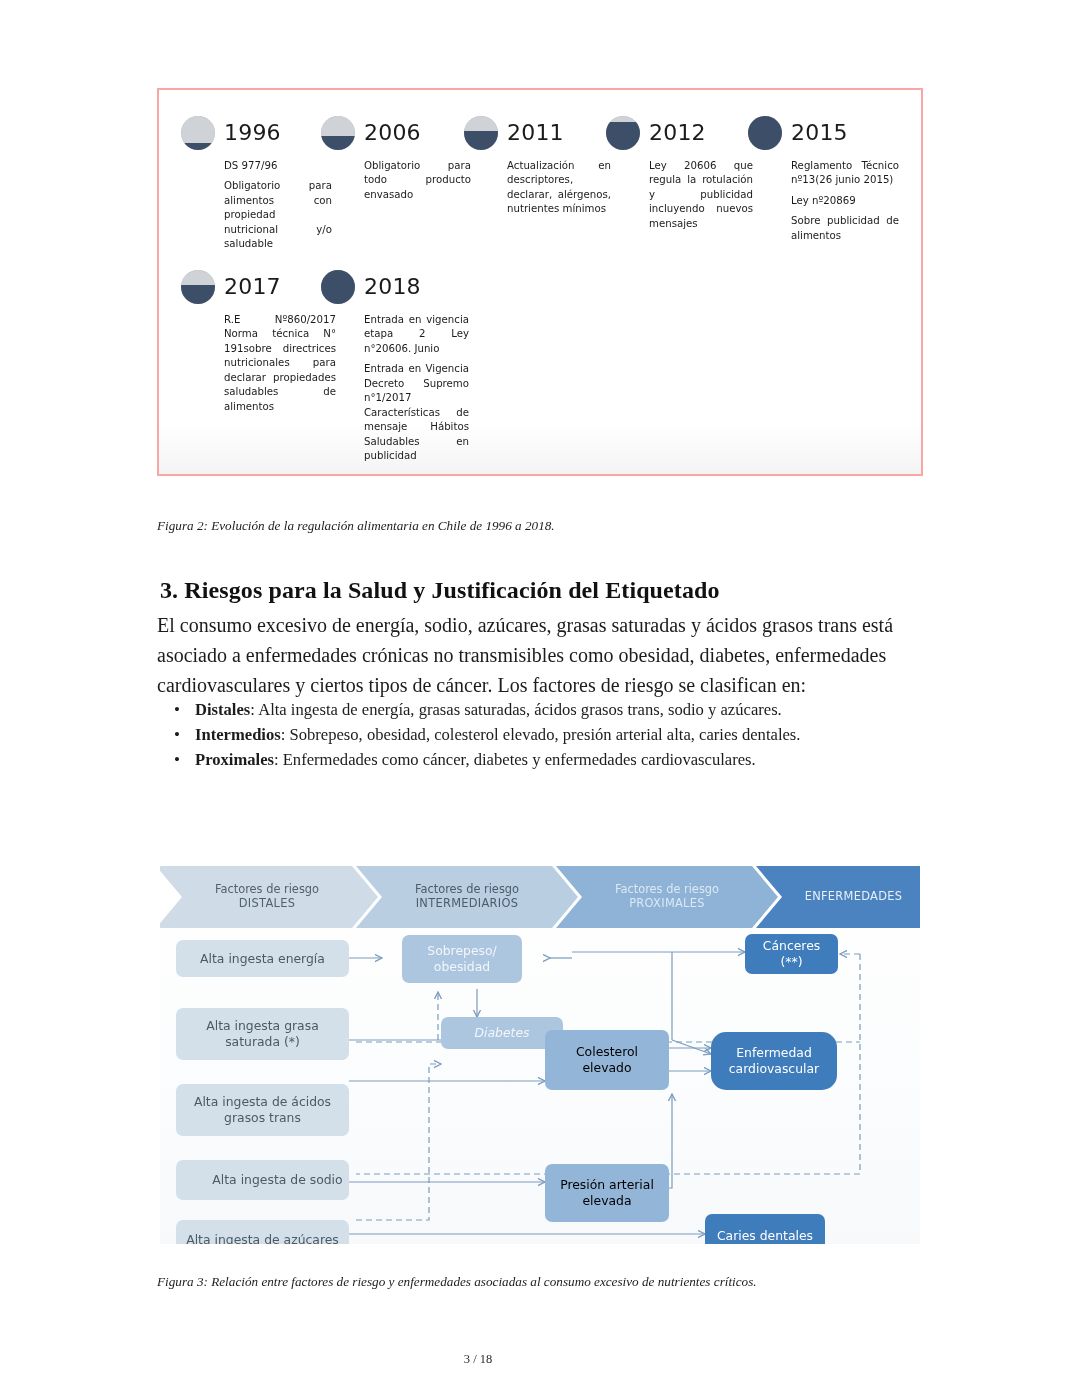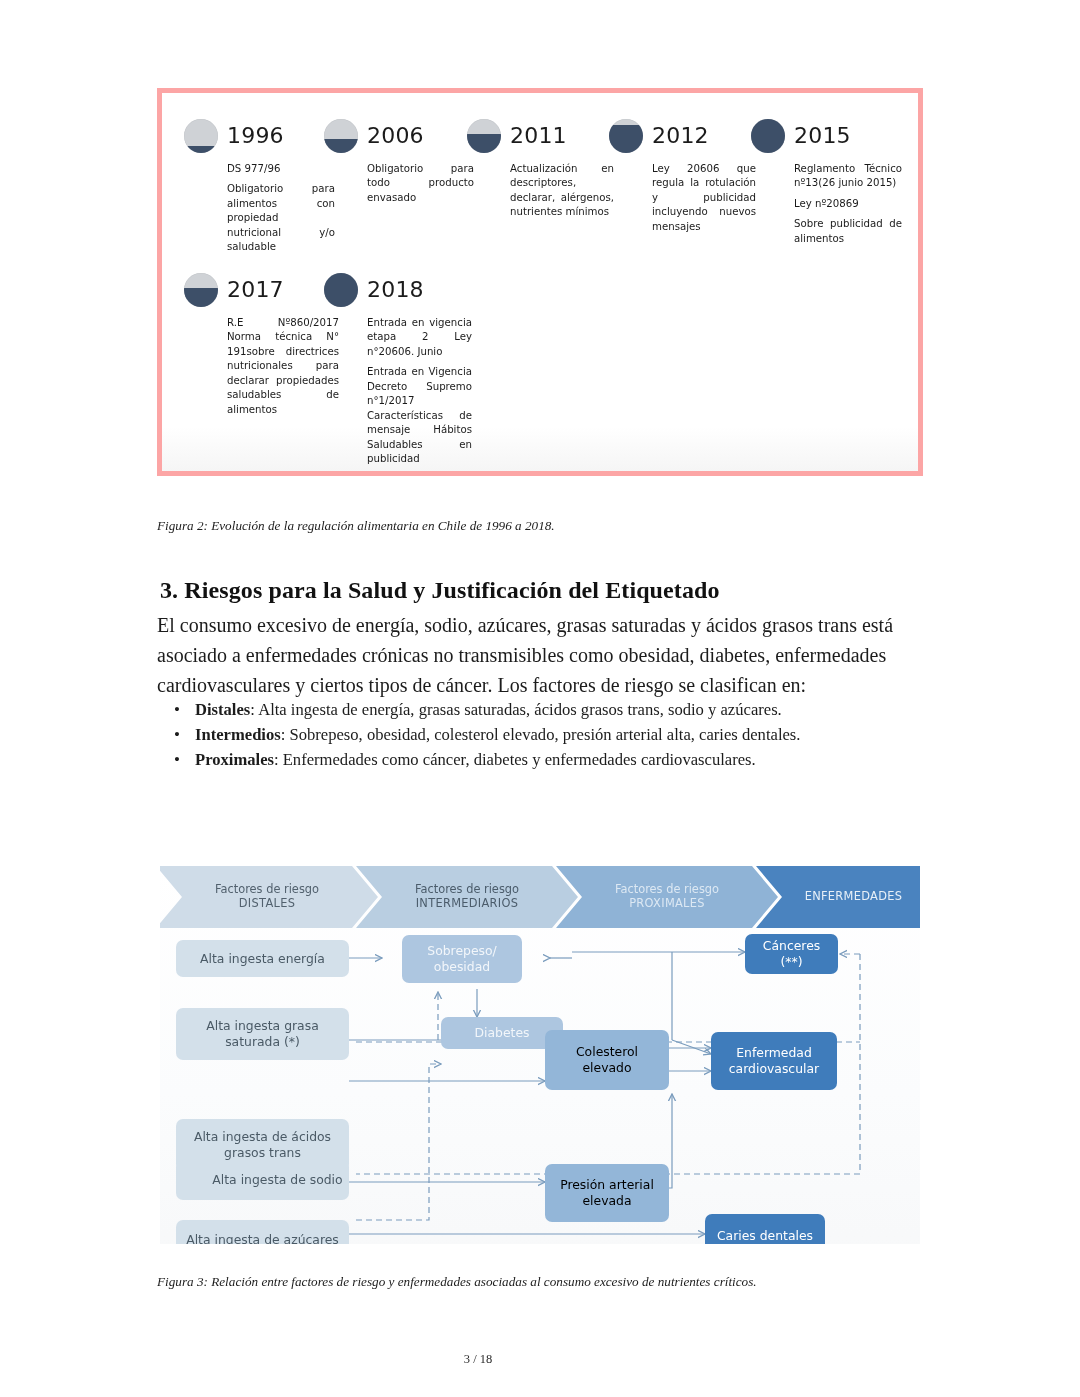--- a/index.html
+++ b/index.html
@@ -24,21 +24,21 @@
   }
 
   
   .fig2-frame {
     position: absolute;
     left: 157px;
     top: 88px;
     width: 766px;
     height: 388px;
     background: #ffffff;
-    border: 5px solid #fca5a5;
+    border: 2px solid #fca5a5;
     box-sizing: border-box;
     overflow: hidden;
   }
   .fig2-inner {
     position: absolute;
     left: 0; top: 0;
     width: 766px; height: 388px;
     background: linear-gradient(180deg,#ffffff 0%, #ffffff 86%, #f3f3f3 100%);
   }
   .tl-row {
@@ -415,32 +415,32 @@
         </div>
       </div>
       <div class="chev chev-4">
         <div>
           <span class="l2">ENFERMEDADES</span>
         </div>
       </div>
 
       <div class="node distal" style="left:16px;  top:78px;  width:173px; height:37px;">Alta ingesta energía</div>
       <div class="node distal" style="left:16px;  top:146px; width:173px; height:52px;">Alta ingesta grasa saturada (*)</div>
-      <div class="node distal" style="left:16px;  top:222px; width:173px; height:52px;margin-top:35px;">Alta ingesta de ácidos grasos trans</div>
+      <div class="node distal" style="left:16px;  top:222px; width:173px; height:52px;">Alta ingesta de ácidos grasos trans</div>
       <div class="node distal" style="left:16px;  top:298px; width:173px; height:40px;padding-left:36px;">Alta ingesta de sodio</div>
       <div class="node distal" style="left:16px;  top:358px; width:173px; height:40px;">Alta ingesta de azúcares</div>
 
       <div class="node intermediate" style="left:222px; top:73px;  width:120px; height:48px;margin-left:20px;">Sobrepeso/ obesidad</div>
-      <div class="node intermediate" style="left:281px; top:155px; width:122px; height:32px;">Diabetes</div>
+      <div class="node intermediate" style="left:281px; top:155px; width:122px; height:32px;font-style:italic;">Diabetes</div>
 
       <div class="node proximal" style="left:385px; top:168px; width:124px; height:60px;">Colesterol elevado</div>
       <div class="node proximal" style="left:385px; top:302px; width:124px; height:58px;">Presión arterial elevada</div>
 
       <div class="node disease" style="left:585px; top:72px;  width:93px;  height:40px;">Cánceres (**)</div>
-      <div class="node disease" style="left:551px; top:170px; width:126px; height:58px;">Enfermedad cardiovascular</div>
+      <div class="node disease" style="left:551px; top:170px; width:126px; height:58px;border-radius:15px;">Enfermedad cardiovascular</div>
       <div class="node disease" style="left:545px; top:352px; width:120px; height:44px;">Caries dentales</div>
 
     </div>
   </div>
 
   <div class="caption" id="caption-fig3">Figura 3: Relación entre factores de riesgo y enfermedades asociadas al consumo excesivo de nutrientes críticos.</div>
 
   <div class="footer">3 / 18</div>
 
 </div>

